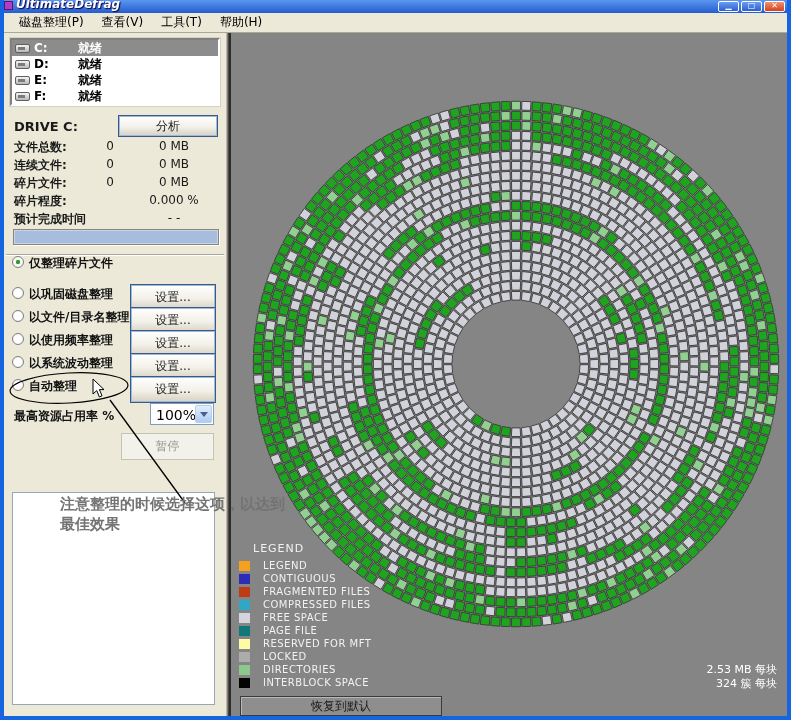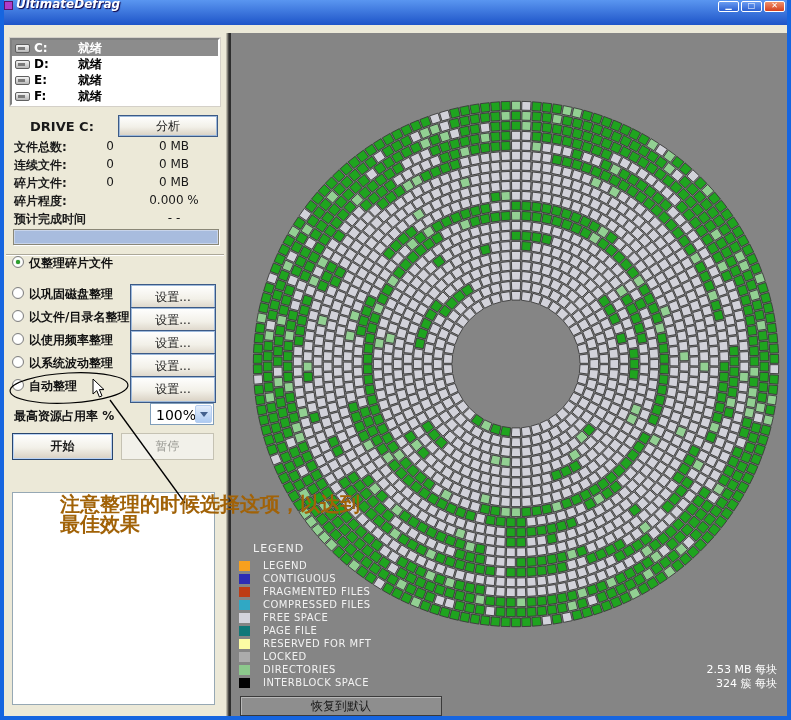--- a/index.html
+++ b/index.html
@@ -1,20 +1,20 @@
 <!DOCTYPE html>
 <html><head>
 <meta charset="utf-8">
 <style>
   html,body{margin:0;padding:0;background:#444;}
   *{box-sizing:border-box;font-family:"DejaVu Sans","Liberation Sans",sans-serif;}
   .window{position:relative;width:791px;height:720px;background:#ECE9D8;overflow:hidden;
           border-left:4px solid #1665E0;border-right:4px solid #1665E0;border-bottom:4px solid #1665E0;}
   
-  .titlebar{position:absolute;left:-4px;top:0;width:791px;height:25px;
+  .titlebar{position:absolute;left:-4px;top:0;width:791px;height:15px;
             background:linear-gradient(#5A96F0,#1E54C8);display:flex;align-items:flex-start;overflow:hidden;}
   .app-icon{width:9px;height:9px;margin:1px 3px 0 4px;background:#B03CC8;border:1px solid #5A1468;}
   .title-text{color:#fff;font-weight:bold;font-size:12px;font-style:italic;line-height:10px;margin-top:-1px;text-shadow:1px 1px 1px #104;}
   .winbtns{position:absolute;right:6px;top:1px;display:flex;gap:2px;}
   .wbtn{width:21px;height:11px;border:1px solid #fff;border-radius:2px;color:#fff;font-size:8px;line-height:8px;text-align:center;
         background:linear-gradient(#6A9CF2,#2B5FD0);}
   .wbtn.close{background:linear-gradient(#F0926C,#D5401E);}
   
   .menubar{position:absolute;left:0;top:13px;width:783px;height:20px;background:#ECE9D8;
            border-bottom:1px solid #ACA899;box-shadow:0 1px 0 #fff;display:flex;align-items:center;padding-left:6px;}
@@ -23,21 +23,21 @@
   .left-panel{position:absolute;left:0;top:33px;width:222px;height:683px;background:#ECE9D8;}
   .listbox{position:absolute;left:6px;top:5px;width:210px;height:68px;background:#fff;
            border-top:2px solid #808080;border-left:2px solid #808080;border-right:2px solid #fff;border-bottom:2px solid #fff;
            outline:1px solid #D4D0C8;}
   .drive-row{height:16px;display:flex;align-items:center;font-size:12px;font-weight:bold;color:#000;}
   .drive-row.selected{background:#8C8C8C;color:#fff;}
   .drive-icon{width:15px;height:9px;margin:0 4px 0 3px;background:linear-gradient(#F4F4F4,#B8B8B8);
               border:1px solid #606060;border-radius:2px;position:relative;}
   .drive-icon:after{content:"";position:absolute;left:2px;top:2px;width:7px;height:3px;background:#7A7A7A;}
   .drive-name{width:44px;}
-  .drive-heading{position:absolute;left:26px;top:86px;font-size:13px;font-weight:bold;color:#1a1a1a;}
+  .drive-heading{position:absolute;left:10px;top:86px;font-size:13px;font-weight:bold;color:#1a1a1a;}
   .xpbtn{position:absolute;font-size:12px;color:#1a1a1a;text-align:center;
          border:1px solid #3C5A86;border-radius:0;
          background:linear-gradient(#FFFFFF,#F2F0E8 55%,#D8D0C2);cursor:default;}
   .xpbtn.analyze{left:114px;top:82px;width:100px;height:22px;box-shadow:0 0 0 1px #9DB9DB inset;}
   .stat-row{position:absolute;left:0;width:222px;height:18px;font-size:12px;color:#1a1a1a;}
   .stat-label{position:absolute;left:10px;font-weight:bold;}
   .stat-count{position:absolute;left:70px;width:40px;text-align:right;}
   .stat-size{position:absolute;left:130px;width:80px;text-align:center;}
   .progress{position:absolute;left:9px;top:196px;width:206px;height:16px;background:#E4E1D4;
             border:1px solid #8A8777;box-shadow:1px 1px 0 #fff;}
@@ -66,38 +66,44 @@
   .legend-title{color:#F2F2F2;font-size:11px;letter-spacing:1px;margin:0 0 4px 14px;}
   .legend-item{display:flex;align-items:center;height:13px;}
   .legend-swatch{width:11px;height:10px;margin-right:13px;flex:none;}
   .legend-label{color:#F2F2F2;font-size:10px;letter-spacing:0.5px;white-space:nowrap;}
   .blockinfo{position:absolute;right:14px;top:630px;text-align:right;color:#fff;font-size:11px;line-height:14px;z-index:5;}
   .watermark{position:absolute;right:8px;top:662px;color:#fff;font-size:17px;font-weight:bold;letter-spacing:0.5px;z-index:5;}
   .xpbtn.restore{position:absolute;left:9px;top:663px;width:202px;height:20px;z-index:5;
         background:#8E8E8E;border:1px solid #3a3a3a;color:#1a1a1a;box-shadow:1px 1px 0 #B8B8B8 inset;}
   
   .annotation-layer{position:absolute;left:0;top:0;width:791px;height:720px;pointer-events:none;z-index:20;}
-  .ann-text{position:absolute;left:56px;top:494px;font-size:20px;font-weight:bold;color:#a16207;line-height:20px;white-space:nowrap;}
+  .ann-text{position:absolute;left:56px;top:494px;font-size:15px;font-weight:bold;color:#737373;line-height:20px;white-space:nowrap;}
   .ann-svg{position:absolute;overflow:visible;}
 </style>
 </head>
 <body>
 
 <div class="window">
 
   <div class="titlebar">
     <span class="app-icon"></span>
     <span class="title-text">UltimateDefrag</span>
     <span class="winbtns">
       <span class="wbtn">▁</span>
       <span class="wbtn">□</span>
       <span class="wbtn close">✕</span>
     </span>
   </div>
 
+  <div class="menubar" id="menubar">
+      <span class="menu-item">磁盘整理(P)</span>
+      <span class="menu-item">查看(V)</span>
+      <span class="menu-item">工具(T)</span>
+      <span class="menu-item">帮助(H)</span>
+    </div>
 
   <div class="left-panel">
     <div class="listbox" id="drive-list">
         <div class="drive-row selected">
           <span class="drive-icon"></span>
           <span class="drive-name">C:</span>
           <span class="drive-status">就绪</span>
         </div>
         <div class="drive-row">
           <span class="drive-icon"></span>
@@ -177,21 +183,20 @@
           <span class="radio"></span>
           <span class="method-label">自动整理</span>
           <button class="xpbtn settings">设置...</button>
         </div>
       </div>
     <div class="res-label">最高资源占用率 %</div>
     <div class="combo">
       <span class="val">100%</span>
       <span class="combo-btn"></span>
     </div>
-    <button class="xpbtn start">开始</button>
     <button class="xpbtn pause">暂停</button>
     <div class="report-box"></div>
   </div>
 
   <div class="splitter"></div>
 
   <div class="right-panel">
     <svg class="diskmap" id="disk" width="560" height="683">
         <path d="M280.9 267.1L280.3 258.5L289.7 258.5L289.1 267.1Z" fill="#D2D2DA" stroke="#3A3A3A" stroke-width="0.9"></path>
         <path d="M290.4 267.2L291.2 258.6L300.5 260.0L298.6 268.5Z" fill="#D2D2DA" stroke="#3A3A3A" stroke-width="0.9"></path>

